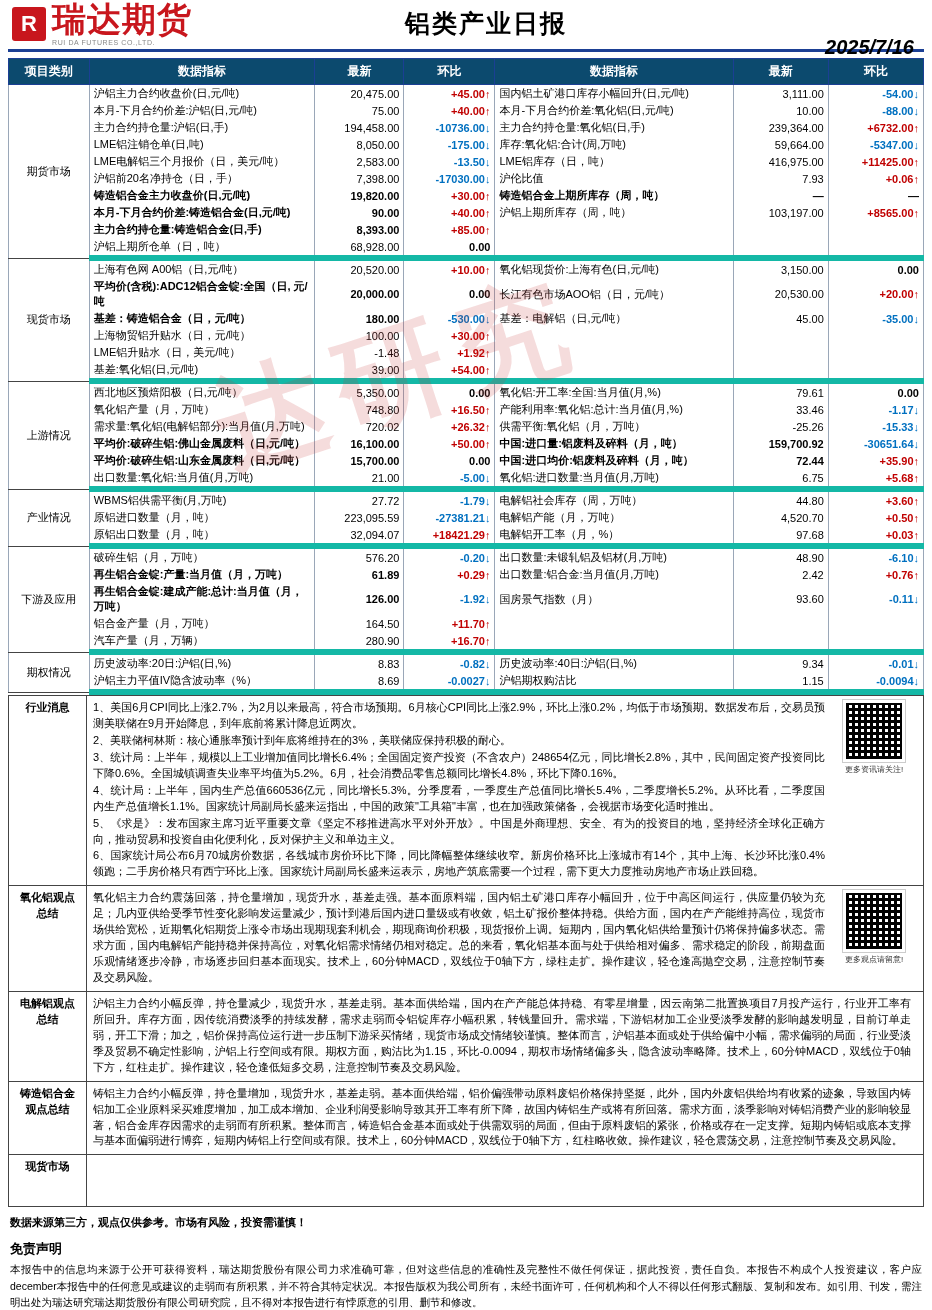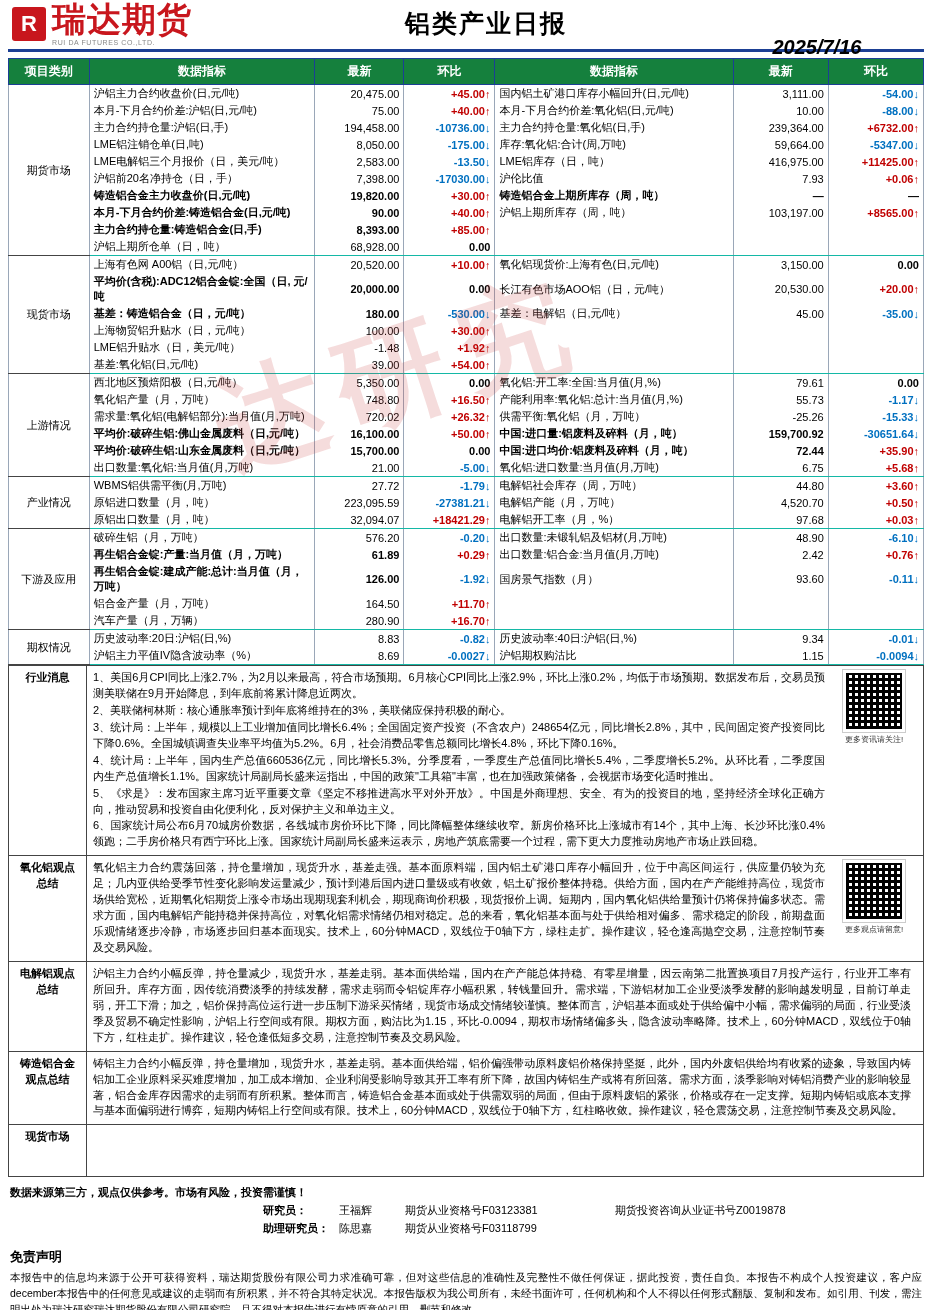--- a/index.html
+++ b/index.html
@@ -24,38 +24,38 @@
   }
   .logo-wrap { display: flex; align-items: center; gap: 6px; width: 240px; }
   .logo-mark {
     width: 34px; height: 34px; background: #c8161d; color: #fff;
     font-size: 22px; font-weight: bold; display: flex; align-items: center;
     justify-content: center; border-radius: 3px;
   }
   .logo-text-cn { font-size: 34px; font-weight: bold; color: #c8161d; letter-spacing: 1px; line-height: 1; }
   .logo-text-en { font-size: 7px; color: #888; letter-spacing: 0.6px; margin-top: 3px; }
   .doc-title { font-size: 25px; font-weight: bold; letter-spacing: 2px; text-align: center; flex: 1; }
-  .doc-date { width: 200px; text-align: center; font-size: 20px; font-weight: bold; font-style: italic; padding-right: 6px; margin-top: 48px; }
+  .doc-date { width: 200px; text-align: right; font-size: 20px; font-weight: bold; font-style: italic; padding-right: 6px; margin-top: 48px; }
 
   
   table.main { width: 100%; border-collapse: collapse; table-layout: fixed; margin-top: 6px; }
   table.main th {
-    background: #15803d; color: #fff; font-size: 12px; font-weight: bold;
+    background: #0c4a6e; color: #fff; font-size: 12px; font-weight: bold;
     border: 1px solid #1b3f94; padding: 4px 2px; text-align: center;
   }
   table.main td {
     border-left: 1px solid #9aa7b8; border-right: 1px solid #9aa7b8;
     padding: 1px 4px; font-size: 11px; height: 16px; vertical-align: middle;
   }
   td.cat {
     text-align: center; font-weight: normal; font-size: 12px;
     border-top: 1px solid #444; border-bottom: 1px solid #444;
     background: #fff;
   }
-  tr.sec-end td { border-bottom: 1px solid #14b8a6; }
+  tr.sec-end td { border-bottom: 6px solid #14b8a6; }
   td.label { text-align: left; }
   td.val { text-align: right; padding-right: 10px; }
   td.chg { text-align: right; padding-right: 12px; font-weight: bold; }
   .up { color: #c00000; }
   .down { color: #0070c0; }
   .flat { color: #000; }
   .bold { font-weight: bold; }
 
   
   table.blocks { width: 100%; border-collapse: collapse; table-layout: fixed; }
@@ -268,21 +268,21 @@
           <td class="chg flat">0.00</td>
           <td class="label">氧化铝:开工率:全国:当月值(月,%)</td>
           <td class="val">79.61</td>
           <td class="chg flat">0.00</td>
         </tr>
         <tr>
           <td class="label">氧化铝产量（月，万吨）</td>
           <td class="val">748.80</td>
           <td class="chg up">+16.50↑</td>
           <td class="label">产能利用率:氧化铝:总计:当月值(月,%)</td>
-          <td class="val">55.73</td>
+          <td class="val">33.46</td>
           <td class="chg down">-1.17↓</td>
         </tr>
         <tr>
           <td class="label">需求量:氧化铝(电解铝部分):当月值(月,万吨)</td>
           <td class="val">720.02</td>
           <td class="chg up">+26.32↑</td>
           <td class="label">供需平衡:氧化铝（月，万吨）</td>
           <td class="val">-25.26</td>
           <td class="chg down">-15.33↓</td>
         </tr>
@@ -462,29 +462,15 @@
               <div class="txt">
                 <div class="para"></div>
               </div>
             </div>
           </td>
         </tr>
       </tbody>
   </table>
 
   <div class="foot-note">数据来源第三方，观点仅供参考。市场有风险，投资需谨慎！</div>
-  <div class="researchers" id="researchers">
-      <div class="row">
-        <span class="k">研究员：</span>
-        <span class="n">王福辉</span>
-        <span class="q">期货从业资格号F03123381</span>
-        <span class="e">期货投资咨询从业证书号Z0019878</span>
-      </div>
-      <div class="row">
-        <span class="k">助理研究员：</span>
-        <span class="n">陈思嘉</span>
-        <span class="q">期货从业资格号F03118799</span>
-        <span class="e"></span>
-      </div>
-    </div>
   <div class="disclaimer-title">免责声明</div>
   <div class="disclaimer">本报告中的信息均来源于公开可获得资料，瑞达期货股份有限公司力求准确可靠，但对这些信息的准确性及完整性不做任何保证，据此投资，责任自负。本报告不构成个人投资建议，客户应december本报告中的任何意见或建议的走弱而有所积累，并不符合其特定状况。本报告版权为我公司所有，未经书面许可，任何机构和个人不得以任何形式翻版、复制和发布。如引用、刊发，需注明出处为瑞达研究瑞达期货股份有限公司研究院，且不得对本报告进行有悖原意的引用、删节和修改。</div>
 </div>
 
 </body></html>

